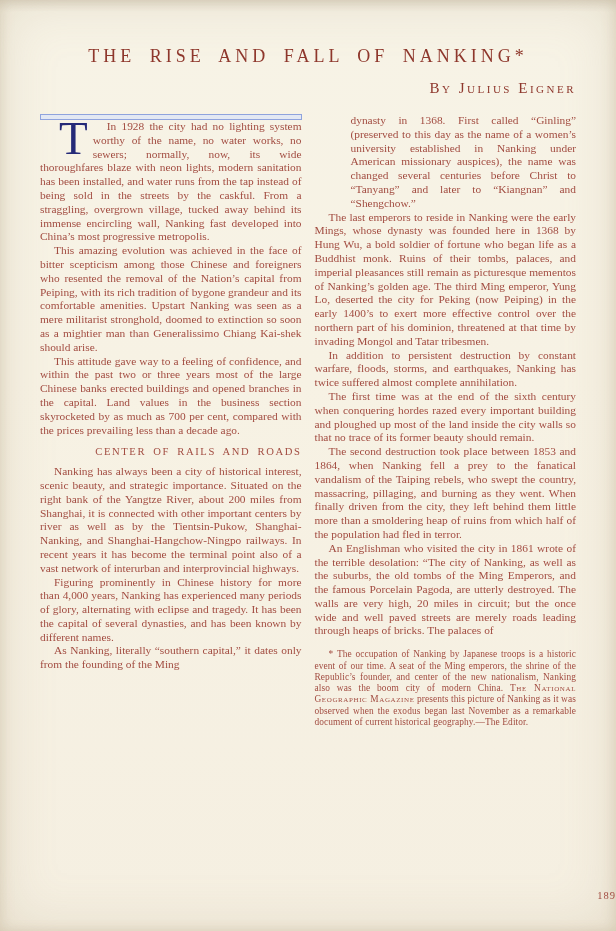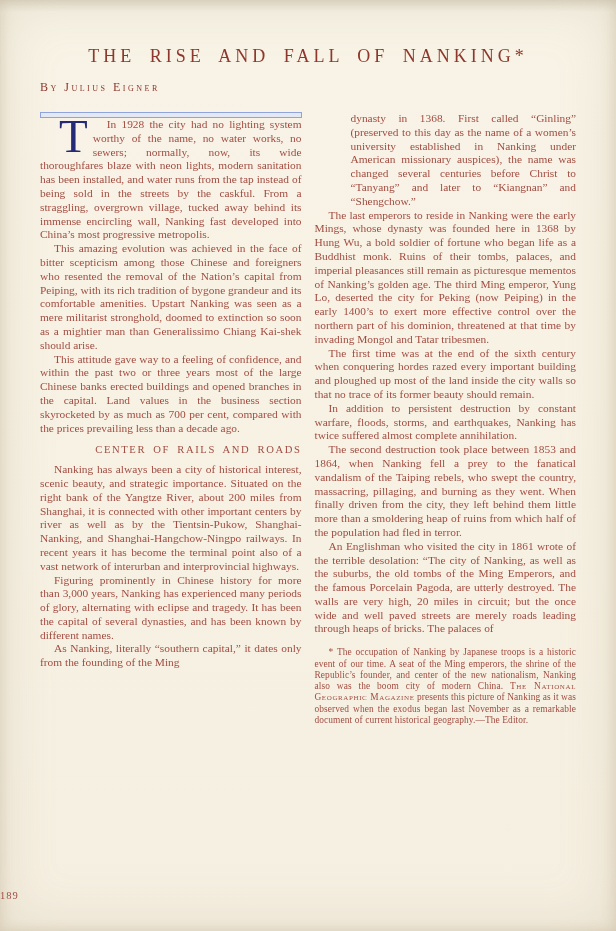--- a/index.html
+++ b/index.html
@@ -12,22 +12,22 @@
     position:absolute;inset:0;box-sizing:border-box;
     padding:46px 40px 0 40px;
     background:linear-gradient(180deg,#e9e4d6 0px,#f7f3e6 12px,#f7f2e4 40%,#f5efe1 100%);
     box-shadow:inset 0 0 55px rgba(170,150,115,.22), inset -4px 0 12px rgba(170,150,115,.18), inset 4px 0 12px rgba(170,150,115,.14);
   }
   .title{
     text-align:center;color:var(--title_red,#8e372c);
     font-size:18px;letter-spacing:4px;word-spacing:6px;font-weight:400;margin:0;
   }
   .byline{
-    text-align:left;color:var(--title_red,#8e372c);
-    font-variant:small-caps;font-size:12px;letter-spacing:2.5px;margin-top:13px;font-family:Liberation Serif, serif;
+    text-align:right;color:var(--title_red,#8e372c);
+    font-variant:small-caps;font-size:15px;letter-spacing:2.5px;margin-top:13px;font-family:Liberation Serif, serif;
   }
   .columns{
     display:flex;gap:13px;margin-top:17px;
     color:var(--ink,#a24c41);
     font-size:11.4px;line-height:13.8px;text-align:justify;
   }
   .col{flex:1;min-width:0;}
   .col p{margin:0;text-indent:14px;}
   .col p.noindent{text-indent:0;margin-left:36px;}
   .lead-box{
@@ -45,50 +45,50 @@
     text-align:right;text-indent:0 !important;
     font-size:10.6px;letter-spacing:1.6px;word-spacing:3px;
     margin:8px 0 6px 0 !important;
   }
   .footnote{
     margin-top:11px !important;text-indent:10px;
     font-size:9.4px;line-height:11.3px;letter-spacing:.1px;
   }
   .sc{font-variant:small-caps;letter-spacing:.6px;}
   .page-number{
-    position:absolute;bottom:30px;left:0;right:0;text-align:left;
+    position:absolute;bottom:30px;left:0;right:0;text-align:right;
     color:var(--ink,#a24c41);font-size:10.5px;letter-spacing:1px;
   }
 </style>
 </head>
 <body>
 
 <div class="sheet">
 
   <h1 class="title">THE RISE AND FALL OF NANKING*</h1>
   <div class="byline">By Julius Eigner</div>
 
   <div class="columns">
 
     <div class="col">
       <p class="lead-box"><span class="dropcap">T</span></p>
       <p>In 1928 the city had no lighting system worthy of the name, no water works, no sewers; normally, now, its wide thoroughfares blaze with neon lights, modern sanitation has been installed, and water runs from the tap instead of being sold in the streets by the caskful. From a straggling, overgrown village, tucked away behind its immense encircling wall, Nanking fast developed into China’s most progressive metropolis.</p>
       <p>This amazing evolution was achieved in the face of bitter scepticism among those Chinese and foreigners who resented the removal of the Nation’s capital from Peiping, with its rich tradition of bygone grandeur and its comfortable amenities. Upstart Nanking was seen as a mere militarist stronghold, doomed to extinction so soon as a mightier man than Generalissimo Chiang Kai-shek should arise.</p>
       <p>This attitude gave way to a feeling of confidence, and within the past two or three years most of the large Chinese banks erected buildings and opened branches in the capital. Land values in the business section skyrocketed by as much as 700 per cent, compared with the prices prevailing less than a decade ago.</p>
       <p class="section-heading">CENTER OF RAILS AND ROADS</p>
       <p>Nanking has always been a city of historical interest, scenic beauty, and strategic importance. Situated on the right bank of the Yangtze River, about 200 miles from Shanghai, it is connected with other important centers by river as well as by the Tientsin-Pukow, Shanghai-Nanking, and Shanghai-Hangchow-Ningpo railways. In recent years it has become the terminal point also of a vast network of interurban and interprovincial highways.</p>
-      <p>Figuring prominently in Chinese history for more than 3,000 years, Nanking has experienced many periods of glory, alternating with eclipse and tragedy. It has been the capital of several dynasties, and has been known by different names.</p>
+      <p>Figuring prominently in Chinese history for more than 4,000 years, Nanking has experienced many periods of glory, alternating with eclipse and tragedy. It has been the capital of several dynasties, and has been known by different names.</p>
       <p>As Nanking, literally “southern capital,” it dates only from the founding of the Ming</p>
     </div>
 
     <div class="col">
       <p class="noindent">dynasty in 1368. First called “Ginling” (preserved to this day as the name of a women’s university established in Nanking under American missionary auspices), the name was changed several centuries before Christ to “Tanyang” and later to “Kiangnan” and “Shengchow.”</p>
       <p>The last emperors to reside in Nanking were the early Mings, whose dynasty was founded here in 1368 by Hung Wu, a bold soldier of fortune who began life as a Buddhist monk. Ruins of their tombs, palaces, and imperial pleasances still remain as picturesque mementos of Nanking’s golden age. The third Ming emperor, Yung Lo, deserted the city for Peking (now Peiping) in the early 1400’s to exert more effective control over the northern part of his dominion, threatened at that time by invading Mongol and Tatar tribesmen.</p>
+      <p>In addition to persistent destruction by constant warfare, floods, storms, and earthquakes, Nanking has twice suffered almost complete annihilation.</p>
       <p>The first time was at the end of the sixth century when conquering hordes razed every important building and ploughed up most of the land inside the city walls so that no trace of its former beauty should remain.</p>
-      <p>In addition to persistent destruction by constant warfare, floods, storms, and earthquakes, Nanking has twice suffered almost complete annihilation.</p>
       <p>The second destruction took place between 1853 and 1864, when Nanking fell a prey to the fanatical vandalism of the Taiping rebels, who swept the country, massacring, pillaging, and burning as they went. When finally driven from the city, they left behind them little more than a smoldering heap of ruins from which half of the population had fled in terror.</p>
       <p>An Englishman who visited the city in 1861 wrote of the terrible desolation: “The city of Nanking, as well as the suburbs, the old tombs of the Ming Emperors, and the famous Porcelain Pagoda, are utterly destroyed. The walls are very high, 20 miles in circuit; but the once wide and well paved streets are merely roads leading through heaps of bricks. The palaces of</p>
       <p class="footnote"><span>* </span><span>The occupation of Nanking by Japanese troops is a historic event of our time. A seat of the Ming emperors, the shrine of the Republic’s founder, and center of the new nationalism, Nanking also was the boom city of modern China. </span><span class="sc">The National Geographic Magazine</span><span> presents this picture of Nanking as it was observed when the exodus began last November as a remarkable document of current historical geography.—The Editor.</span></p>
     </div>
 
   </div>
 
   <div class="page-number">189</div>
 </div>
 

